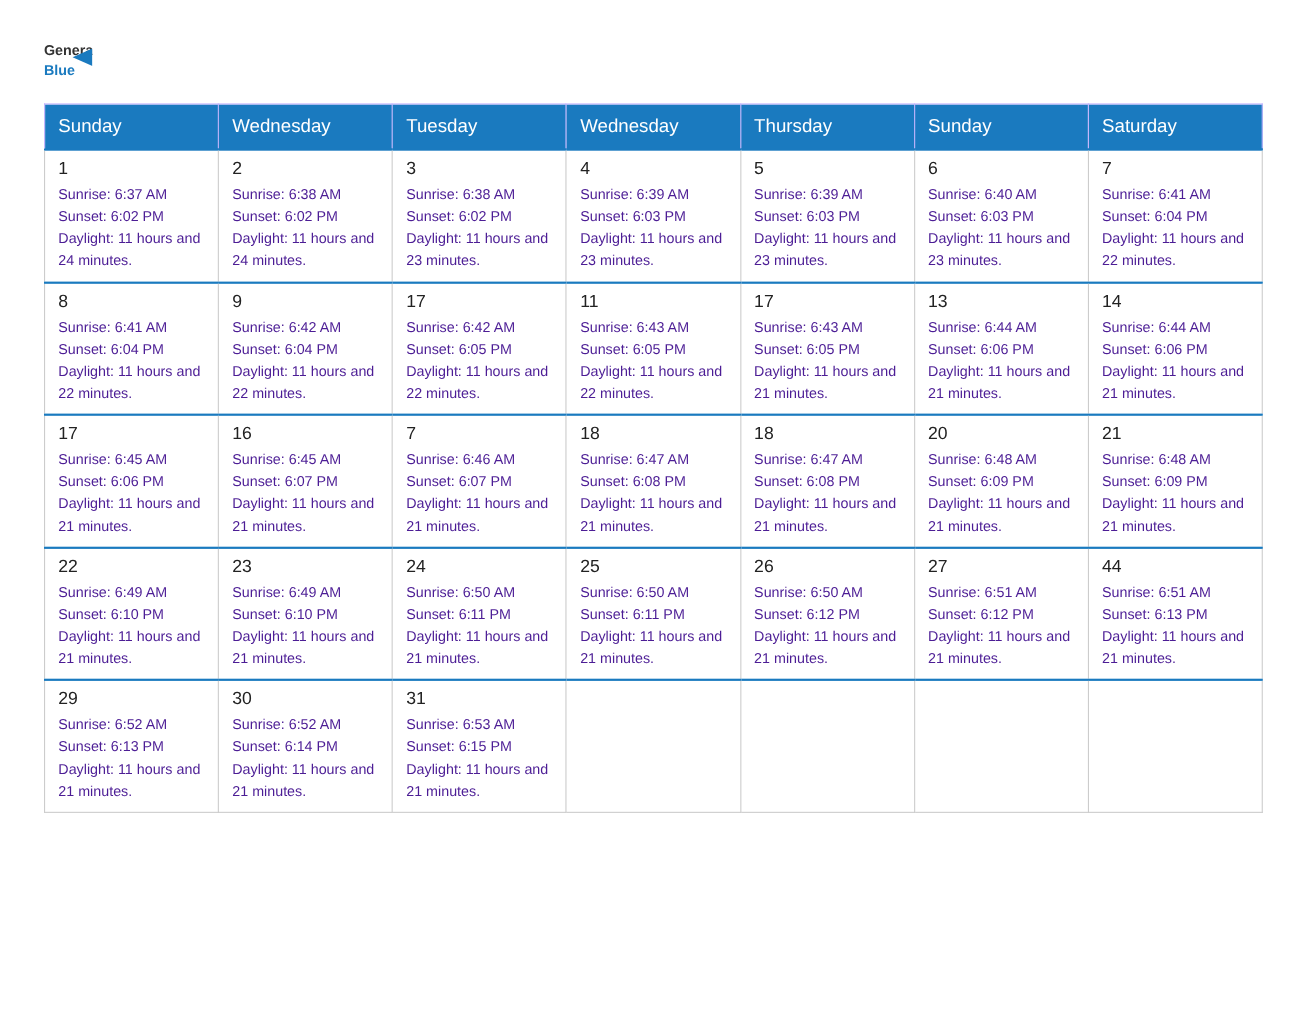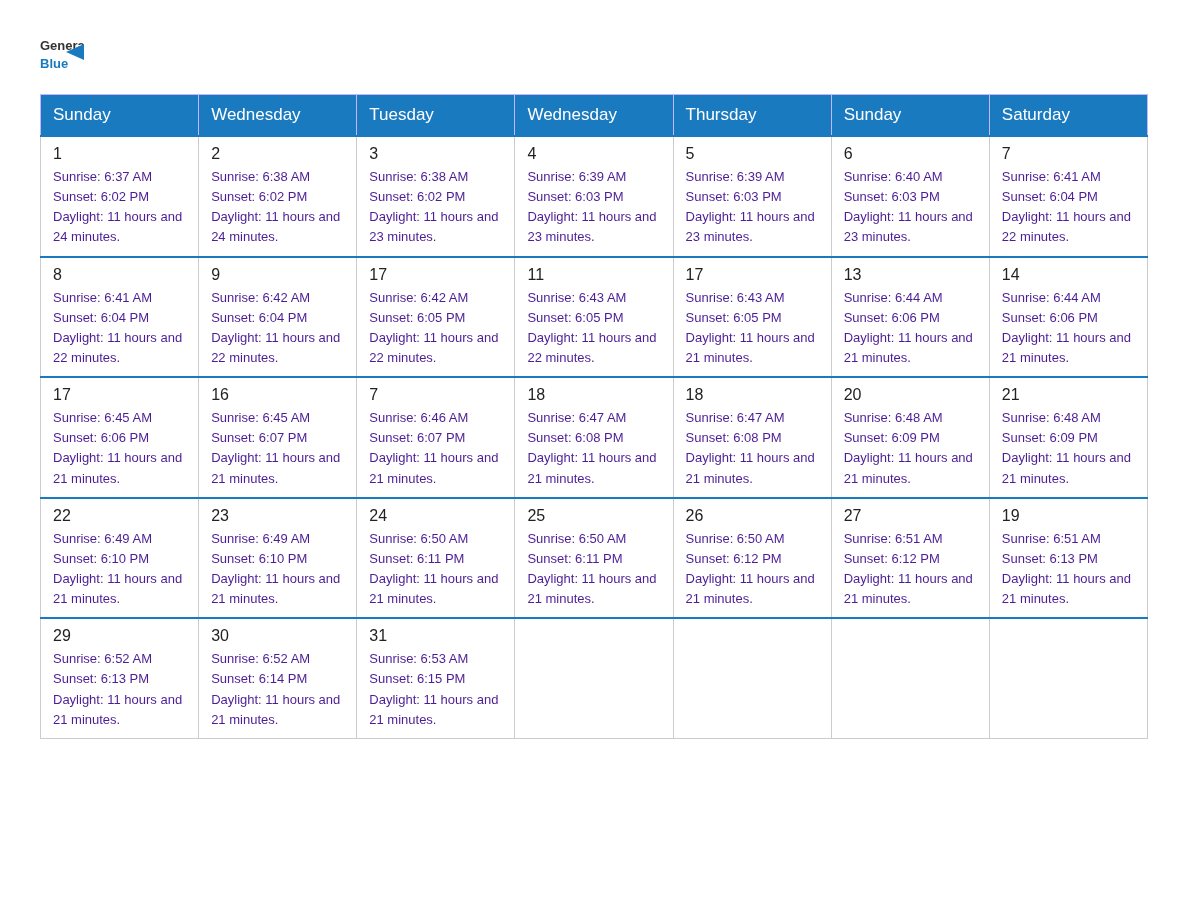--- a/index.html
+++ b/index.html
@@ -218,21 +218,21 @@
         </td>
         <td>
           <span class="day-num">26</span>
         <div class="day-info">Sunrise: 6:50 AM<br>Sunset: 6:12 PM<br>Daylight: 11 hours and 21 minutes.</div>
         </td>
         <td>
           <span class="day-num">27</span>
         <div class="day-info">Sunrise: 6:51 AM<br>Sunset: 6:12 PM<br>Daylight: 11 hours and 21 minutes.</div>
         </td>
         <td>
-          <span class="day-num">19</span>
+          <span class="day-num">44</span>
         <div class="day-info">Sunrise: 6:51 AM<br>Sunset: 6:13 PM<br>Daylight: 11 hours and 21 minutes.</div>
         </td>
       </tr>
       <tr>
         <td>
           <span class="day-num">29</span>
         <div class="day-info">Sunrise: 6:52 AM<br>Sunset: 6:13 PM<br>Daylight: 11 hours and 21 minutes.</div>
         </td>
         <td>
           <span class="day-num">30</span>

